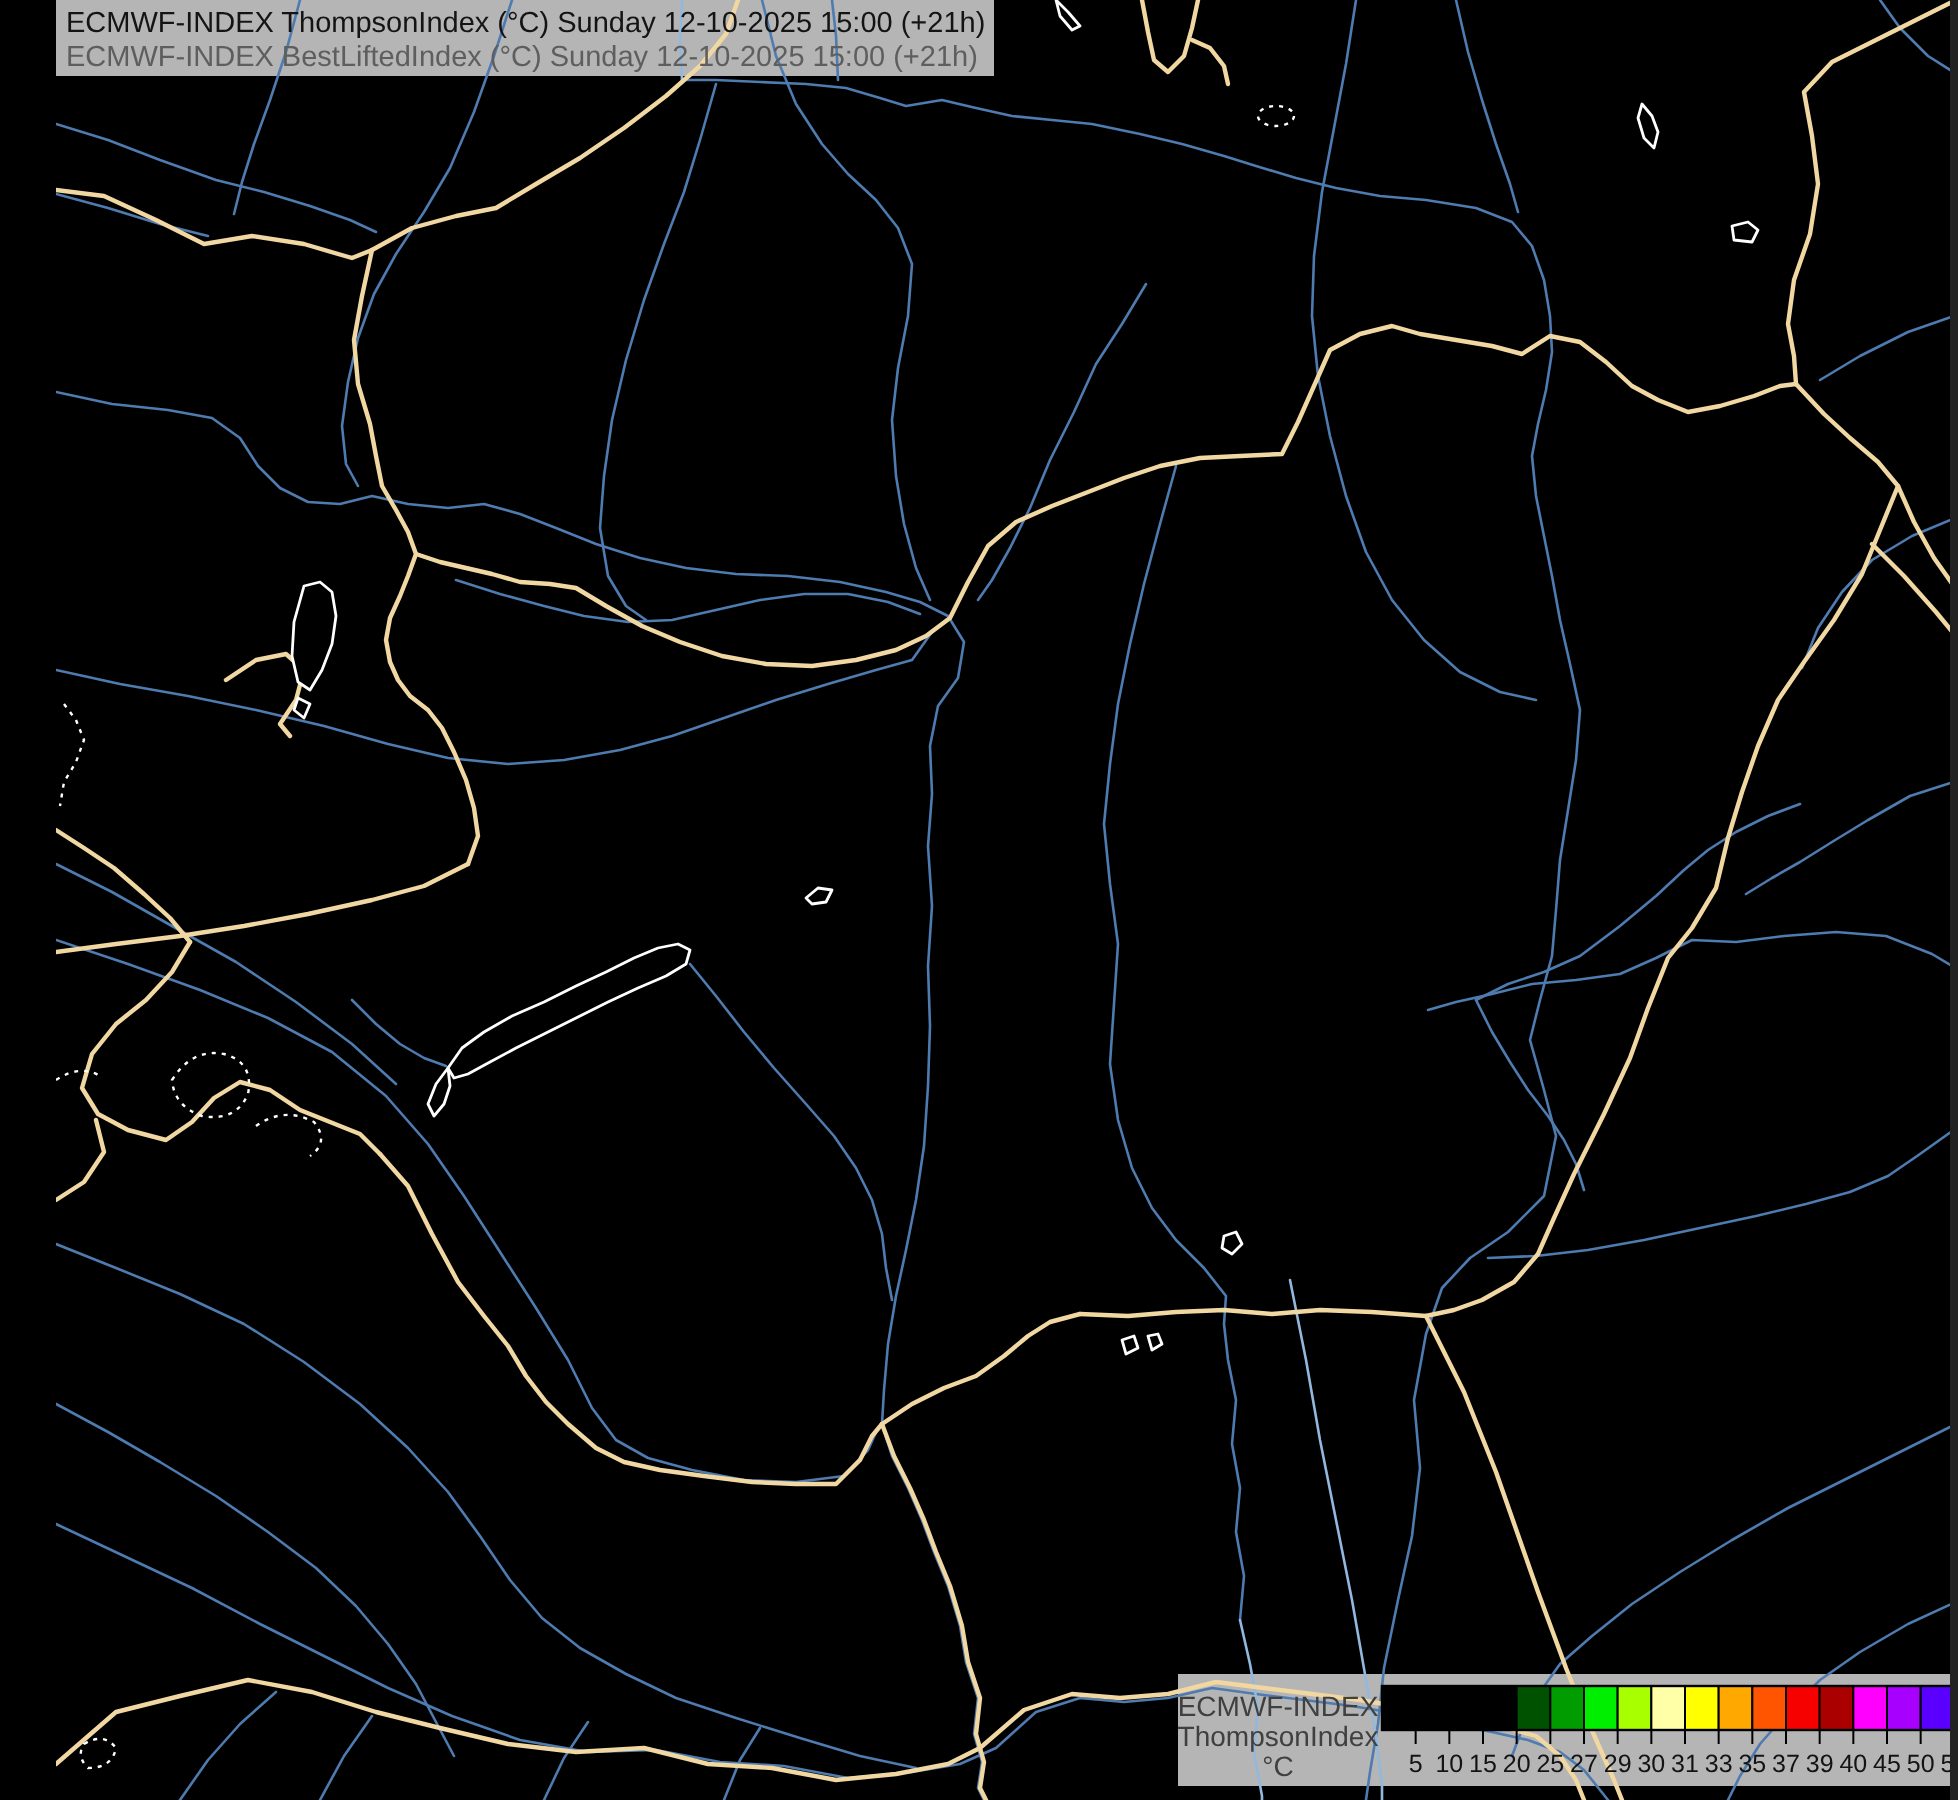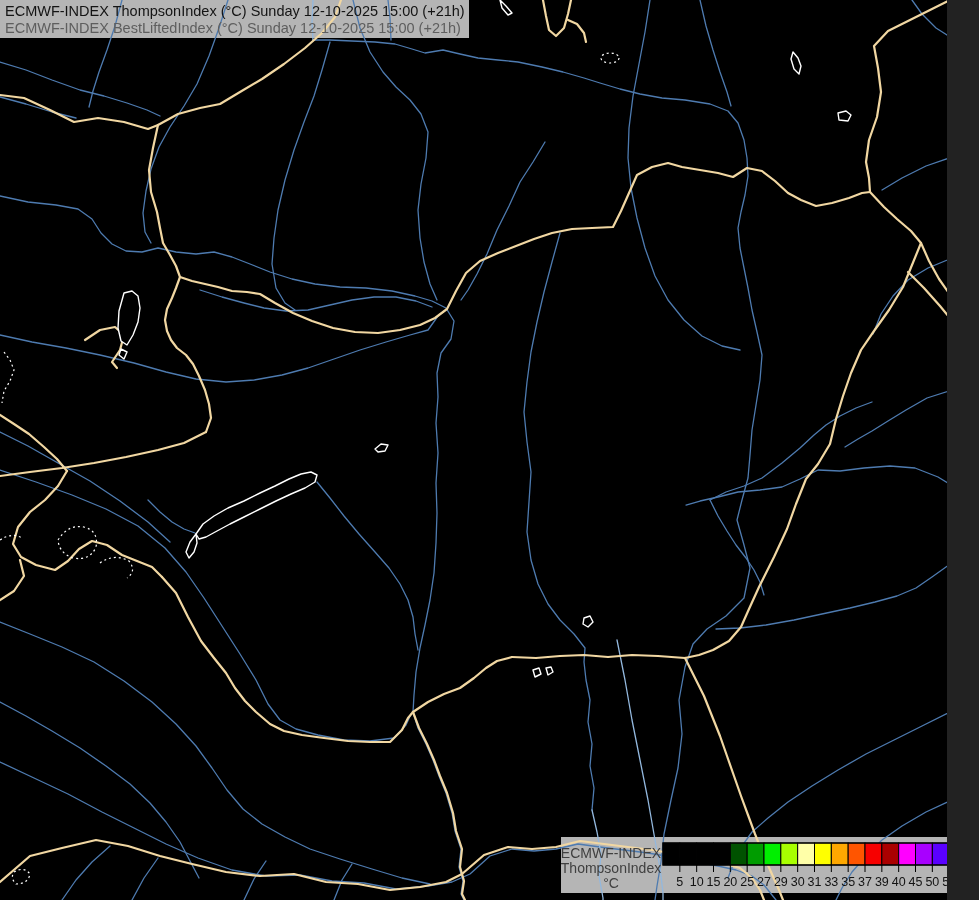--- a/index.html
+++ b/index.html
@@ -1,18 +1,18 @@
 <!DOCTYPE html>
 <html><head>
 <meta charset="utf-8">
 <style>
   html,body { margin:0; padding:0; background:#222; }
   .stage {
     position:relative; width:947px; height:900px; background:#000;
-    font-family:"Liberation Sans", sans-serif; overflow:hidden;
+    font-family:"Liberation Sans", sans-serif; overflow:hidden;padding-left:28px;
   }
   svg text { font-family:"Liberation Sans", sans-serif; }
   .hdr-line1 { font-size:14.5px; }
   .hdr-line2 { font-size:14.5px; }
   .legend-title { font-size:14px; }
   .tick-label { font-size:12.5px; }
   path, circle { vector-effect:none; }
 </style>
 </head>
 <body>

